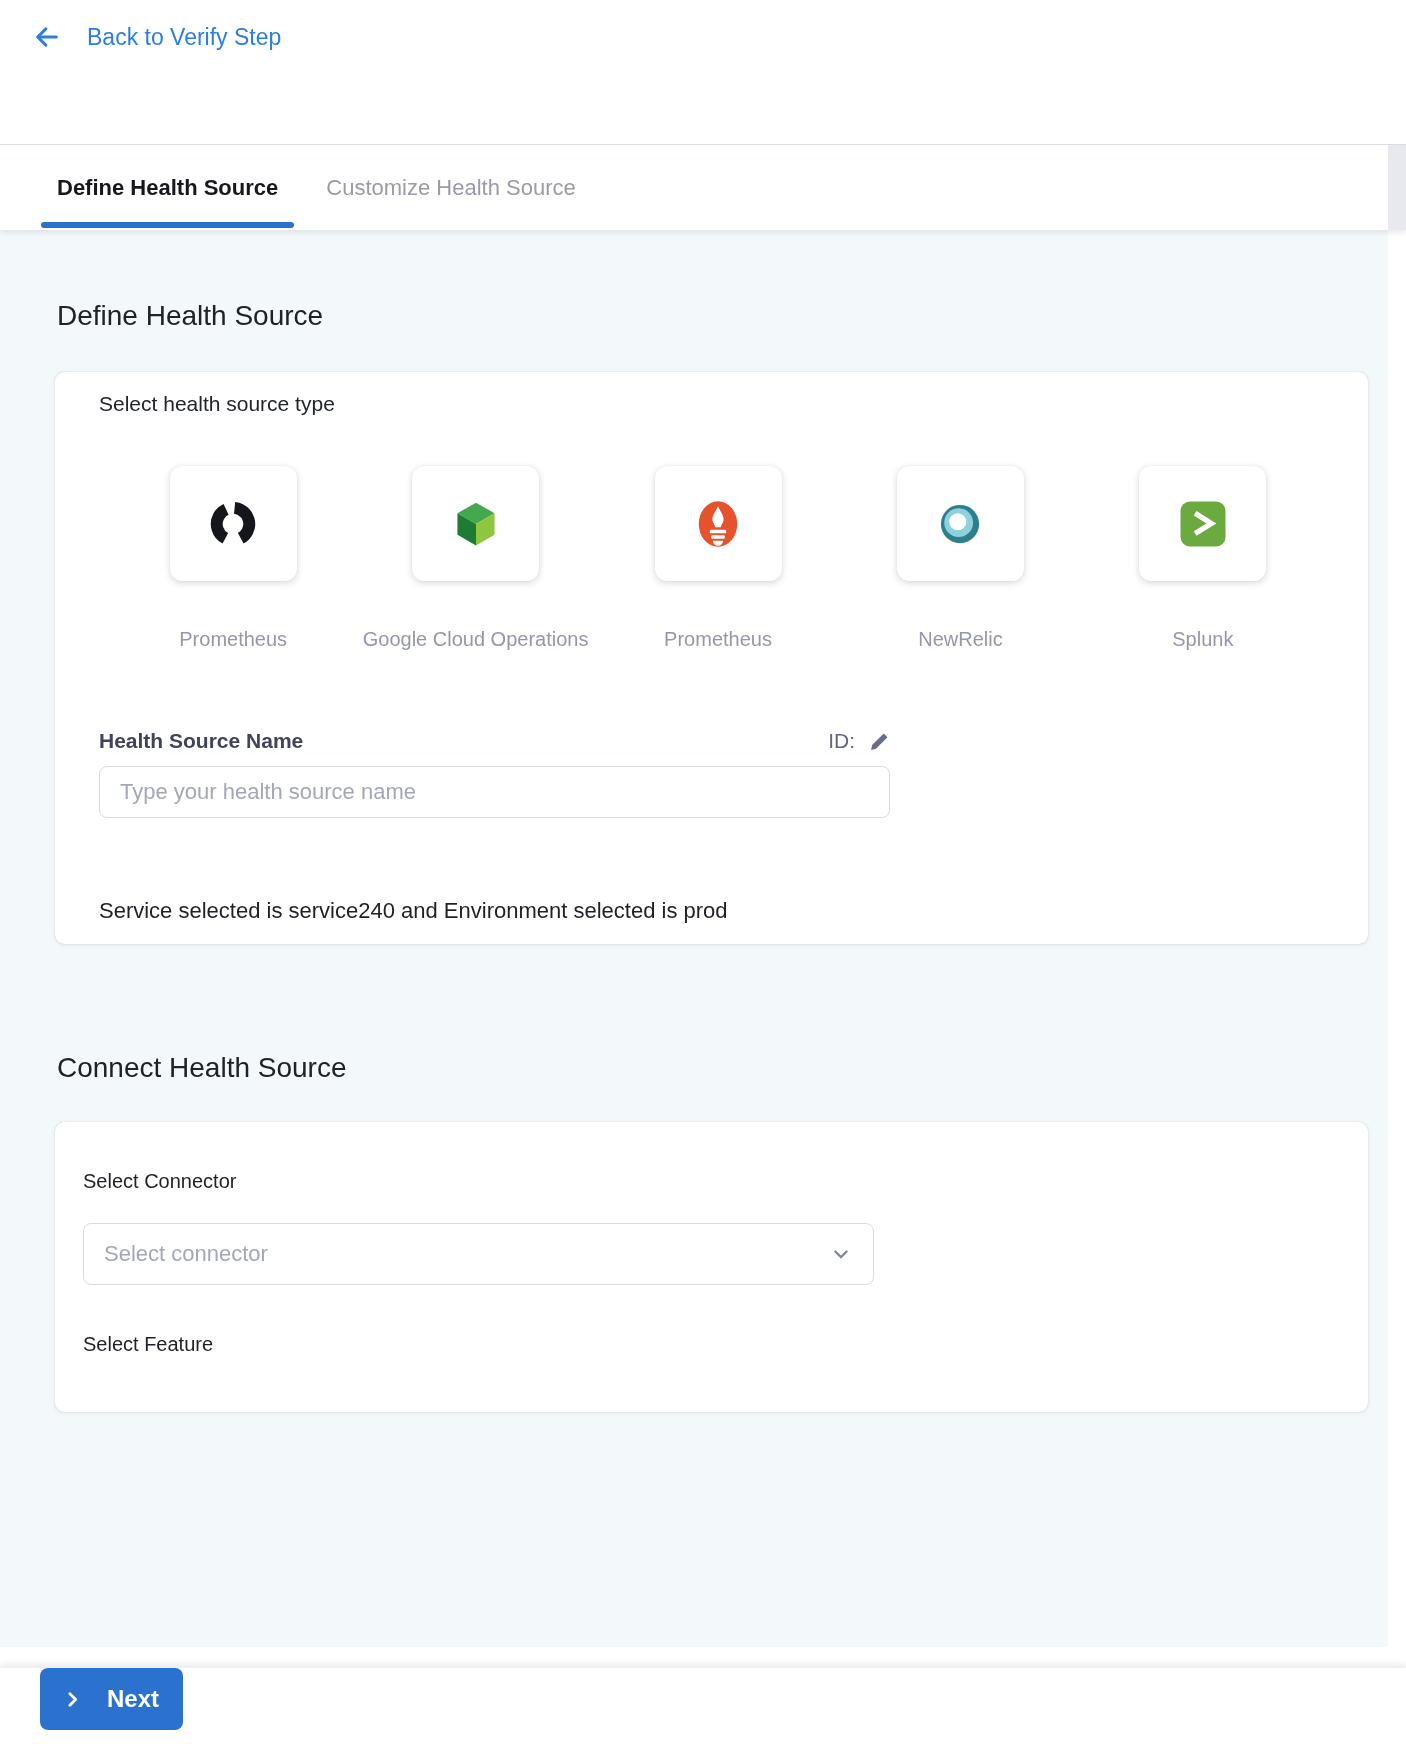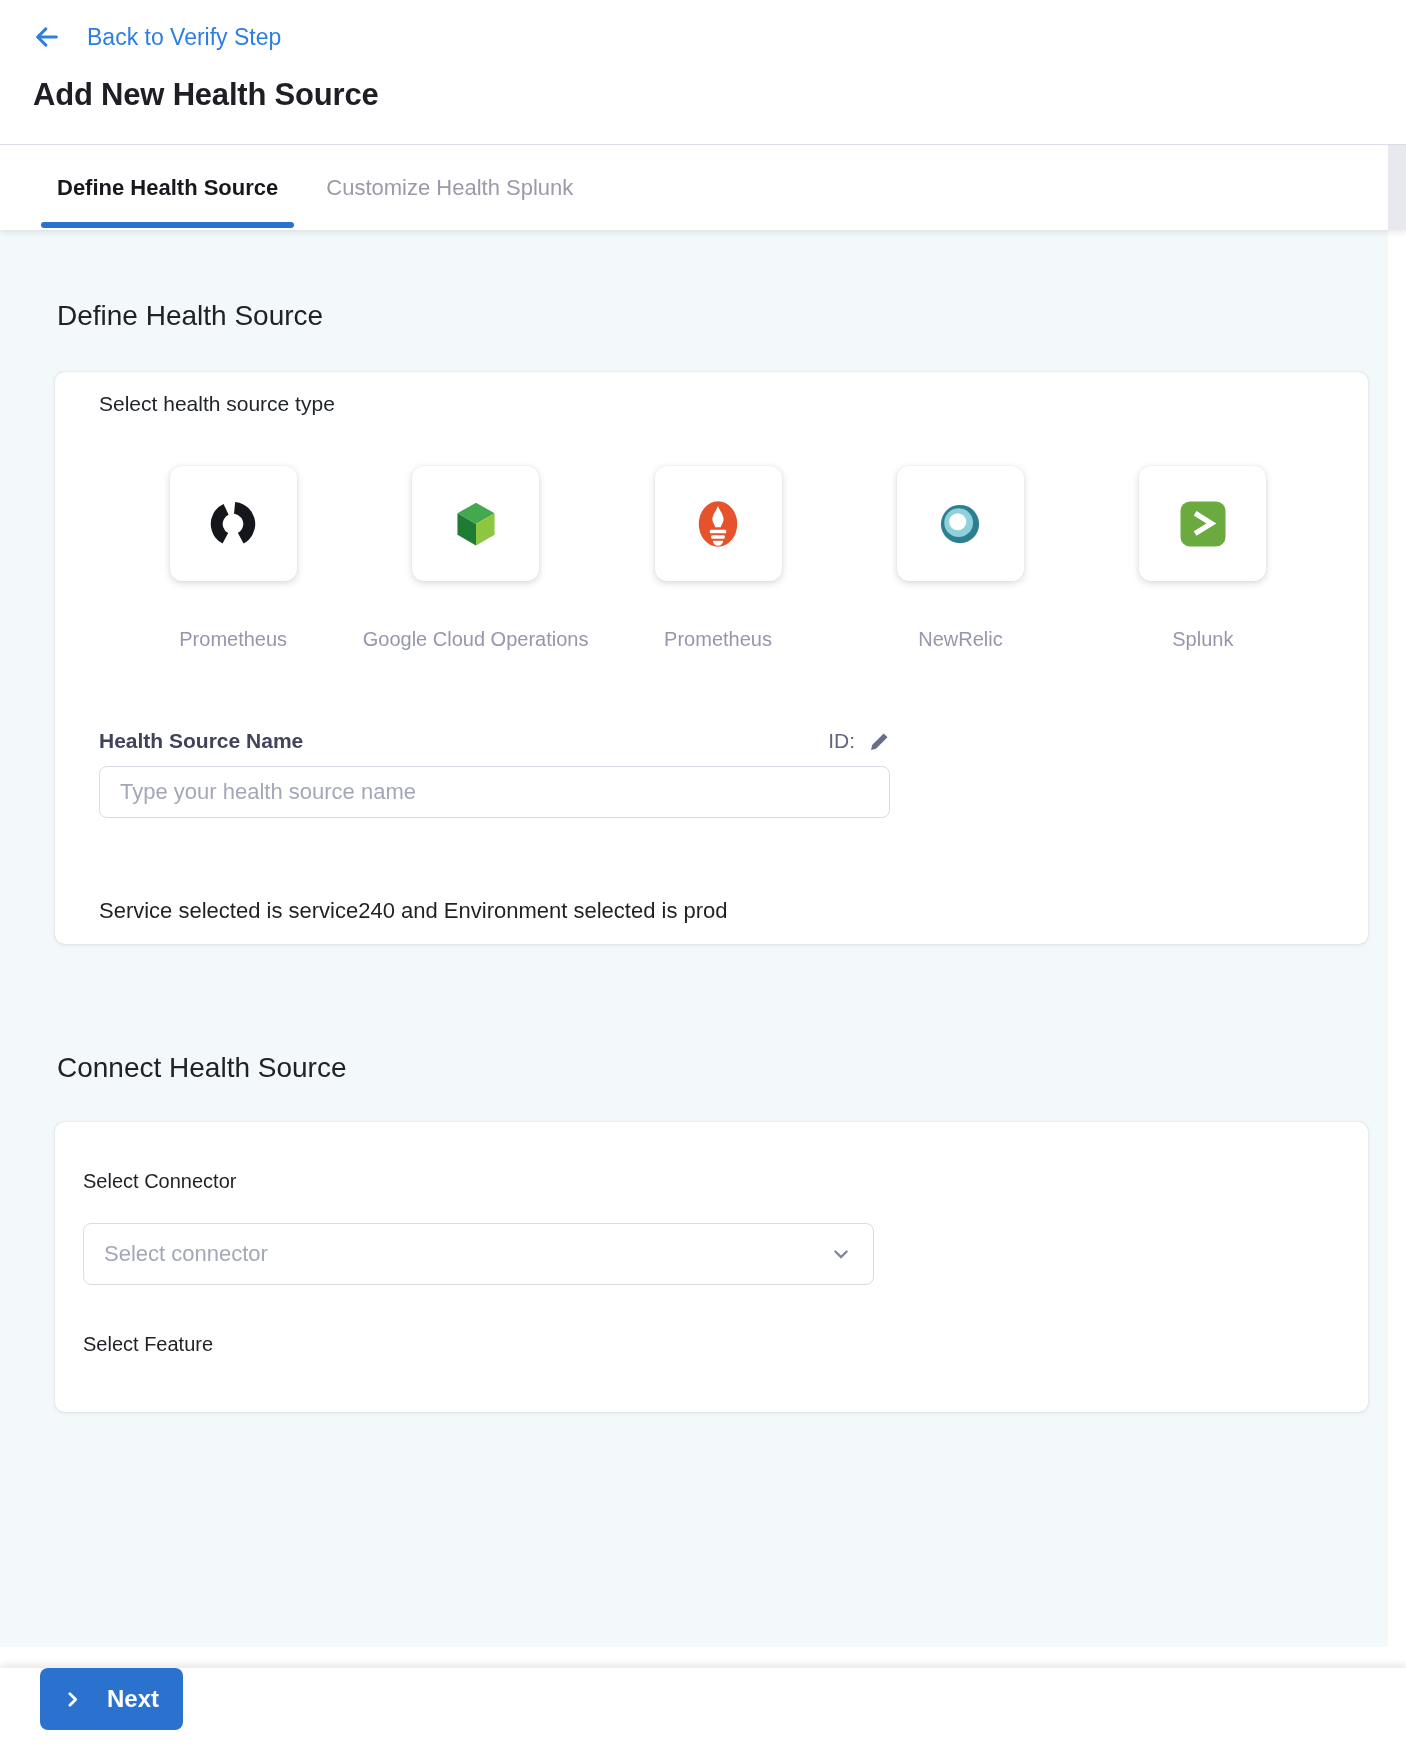--- a/index.html
+++ b/index.html
@@ -77,29 +77,28 @@
 <div class="page">
 
   <div class="header">
     <div class="back-row">
       <svg viewBox="0 0 24 24" width="28" height="28" fill="none" stroke="#2e7ee2" stroke-width="2.6" stroke-linecap="round" stroke-linejoin="round">
           <path d="M20 12H4.5"></path>
           <path d="M11 5l-7 7 7 7"></path>
         </svg>
       <span class="back-label">Back to Verify Step</span>
     </div>
-    <h1 class="page-title">Add New Health Source</h1>
   </div>
 
   <div class="tabbar">
     <div class="tab active">
       <span>Define Health Source</span>
     </div>
     <div class="tab">
-      <span>Customize Health Splunk</span>
+      <span>Customize Health Source</span>
     </div>
     <div class="tabbar-corner"></div>
   </div>
 
   <div class="main">
     <div class="content">
 
       <h2 class="section-heading">Define Health Source</h2>
 
       <div class="card card1">

